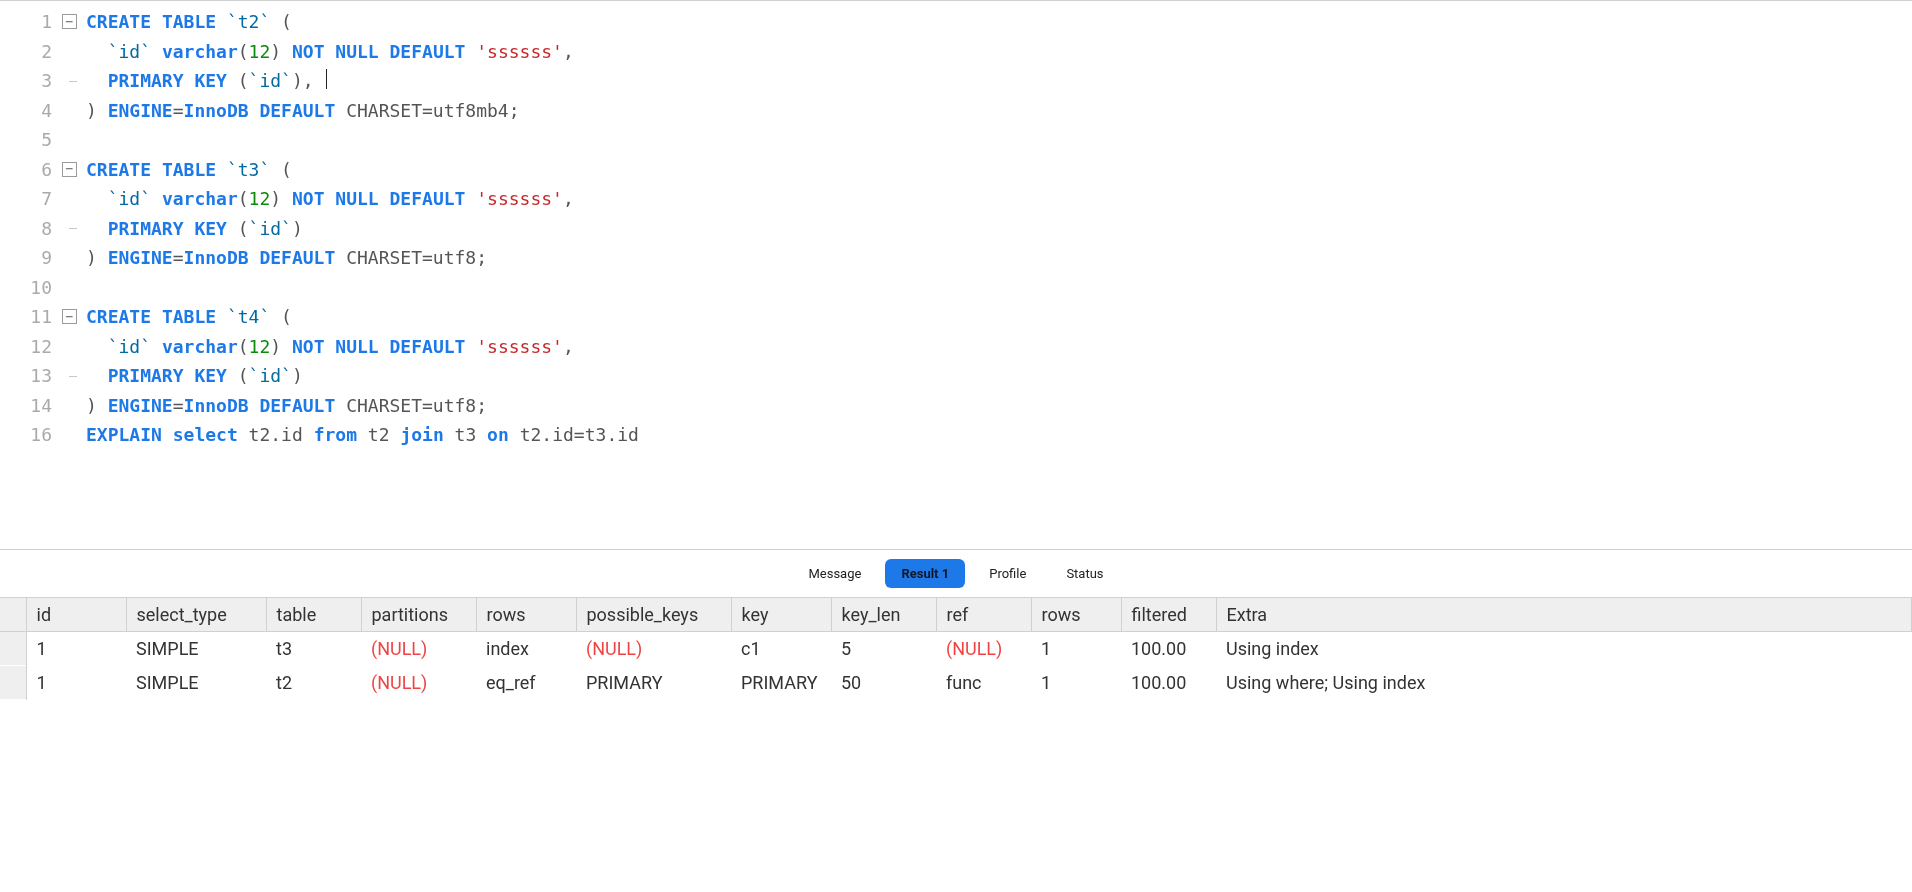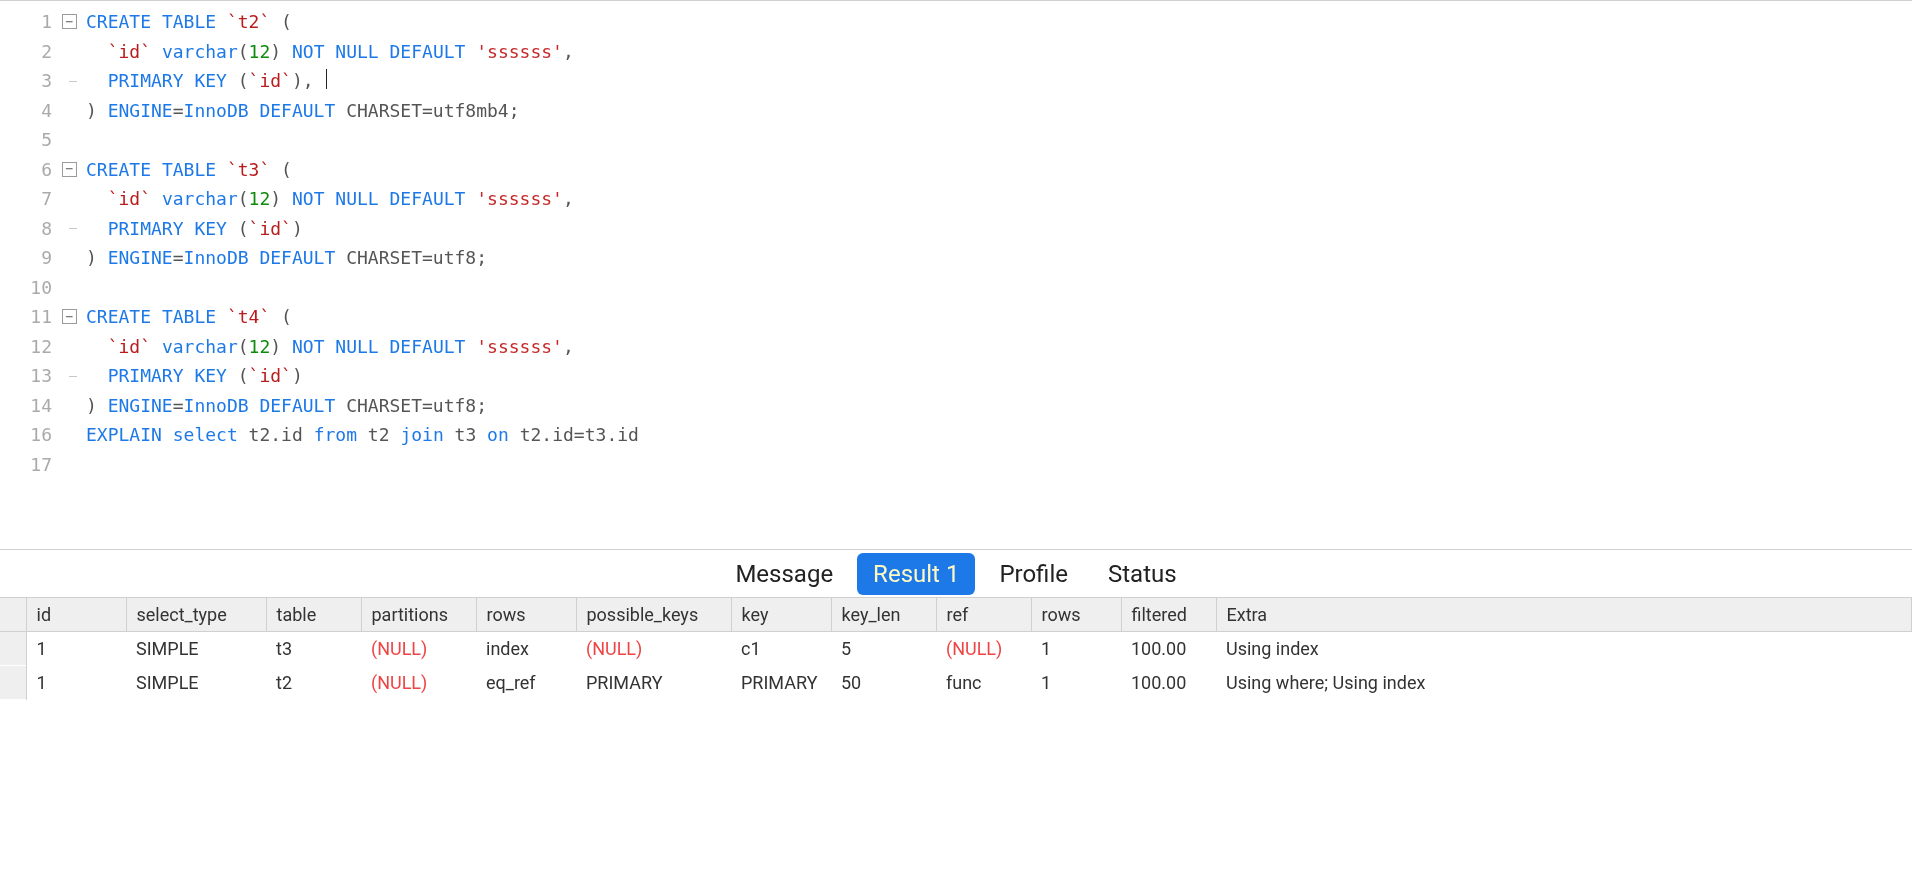--- a/index.html
+++ b/index.html
@@ -72,22 +72,22 @@
     content: "";
     position: absolute;
     left: 0; bottom: 14px;
     width: 8px; height: 1px;
     background: #c8c8c8;
   }
   .fold-line.endonly { bottom: 14px; }
   .codecell { flex: 1; padding-left: 4px; }
 
   
-  .kw   { color: #1e79e8; font-weight: 400; margin-top: 40px; }
-  .tick { color: #b91c1c; }
+  .kw   { color: #1e79e8; font-weight: 700; margin-top: 40px; }
+  .tick { color: #0369a1; }
   .num  { color: #0b8a0b; }
   .str  { color: #c62828; margin-top: 20px; }
   .punct{ color: #555; }
   .plain{ color: #555; }
   .cursor {
     display: inline-block;
     width: 1px; height: 20px;
     background: #222;
     vertical-align: -2px;
     margin-left: 2px;
@@ -100,29 +100,29 @@
     display: flex;
     align-items: center;
     justify-content: center;
     gap: 8px;
     border-bottom: 1px solid #d0d0d0;
     background: #fff;
   }
   .tab {
     padding: 7px 16px;
     border-radius: 6px;
-    font-size: 24px;
+    font-size: 13px;
     color: #222;
     cursor: pointer;
     user-select: none;
   }
   .tab.active {
     background: #1e79e8;
-    color: #fef9c3;
-    font-weight: 400;
+    color: #0f172a;
+    font-weight: 700;
   }
 
   
   .results {
     flex: 1 1 auto;
     overflow: auto;
     background: #fff;
   }
   table.rs {
     border-collapse: collapse;
@@ -188,21 +188,20 @@
       <div class="code-row"><div class="lineno">6</div><div class="foldcol"><div class="fold-toggle">−</div><div class="fold-line top"></div></div><div class="codecell"><span class="kw">CREATE</span><span class="plain"> </span><span class="kw">TABLE</span><span class="plain"> </span><span class="tick">`t3`</span><span class="plain"> </span><span class="punct">(</span></div></div>
       <div class="code-row"><div class="lineno">7</div><div class="foldcol"><div class="fold-line"></div></div><div class="codecell"><span class="plain">  </span><span class="tick">`id`</span><span class="plain"> </span><span class="kw">varchar</span><span class="punct">(</span><span class="num">12</span><span class="punct">)</span><span class="plain"> </span><span class="kw">NOT</span><span class="plain"> </span><span class="kw">NULL</span><span class="plain"> </span><span class="kw">DEFAULT</span><span class="plain"> </span><span class="str">'ssssss'</span><span class="punct">,</span></div></div>
       <div class="code-row"><div class="lineno">8</div><div class="foldcol"><div class="fold-line"></div></div><div class="codecell"><span class="plain">  </span><span class="kw">PRIMARY</span><span class="plain"> </span><span class="kw">KEY</span><span class="plain"> </span><span class="punct">(</span><span class="tick">`id`</span><span class="punct">)</span></div></div>
       <div class="code-row"><div class="lineno">9</div><div class="foldcol"><div class="fold-line endonly end"></div></div><div class="codecell"><span class="punct">)</span><span class="plain"> </span><span class="kw">ENGINE</span><span class="punct">=</span><span class="kw">InnoDB</span><span class="plain"> </span><span class="kw">DEFAULT</span><span class="plain"> </span><span class="plain">CHARSET</span><span class="punct">=</span><span class="plain">utf8</span><span class="punct">;</span></div></div>
       <div class="code-row"><div class="lineno">10</div><div class="foldcol"></div><div class="codecell"><span class="plain"></span></div></div>
       <div class="code-row"><div class="lineno">11</div><div class="foldcol"><div class="fold-toggle">−</div><div class="fold-line top"></div></div><div class="codecell"><span class="kw">CREATE</span><span class="plain"> </span><span class="kw">TABLE</span><span class="plain"> </span><span class="tick">`t4`</span><span class="plain"> </span><span class="punct">(</span></div></div>
       <div class="code-row"><div class="lineno">12</div><div class="foldcol"><div class="fold-line"></div></div><div class="codecell"><span class="plain">  </span><span class="tick">`id`</span><span class="plain"> </span><span class="kw">varchar</span><span class="punct">(</span><span class="num">12</span><span class="punct">)</span><span class="plain"> </span><span class="kw">NOT</span><span class="plain"> </span><span class="kw">NULL</span><span class="plain"> </span><span class="kw">DEFAULT</span><span class="plain"> </span><span class="str">'ssssss'</span><span class="punct">,</span></div></div>
       <div class="code-row"><div class="lineno">13</div><div class="foldcol"><div class="fold-line"></div></div><div class="codecell"><span class="plain">  </span><span class="kw">PRIMARY</span><span class="plain"> </span><span class="kw">KEY</span><span class="plain"> </span><span class="punct">(</span><span class="tick">`id`</span><span class="punct">)</span></div></div>
       <div class="code-row"><div class="lineno">14</div><div class="foldcol"><div class="fold-line endonly end"></div></div><div class="codecell"><span class="punct">)</span><span class="plain"> </span><span class="kw">ENGINE</span><span class="punct">=</span><span class="kw">InnoDB</span><span class="plain"> </span><span class="kw">DEFAULT</span><span class="plain"> </span><span class="plain">CHARSET</span><span class="punct">=</span><span class="plain">utf8</span><span class="punct">;</span></div></div>
       <div class="code-row"><div class="lineno">16</div><div class="foldcol"></div><div class="codecell"><span class="kw">EXPLAIN</span><span class="plain"> </span><span class="kw">select</span><span class="plain"> </span><span class="plain">t2</span><span class="punct">.</span><span class="plain">id</span><span class="plain"> </span><span class="kw">from</span><span class="plain"> </span><span class="plain">t2</span><span class="plain"> </span><span class="kw">join</span><span class="plain"> </span><span class="plain">t3</span><span class="plain"> </span><span class="kw">on</span><span class="plain"> </span><span class="plain">t2</span><span class="punct">.</span><span class="plain">id</span><span class="punct">=</span><span class="plain">t3</span><span class="punct">.</span><span class="plain">id</span></div></div>
-      <div class="code-row"><div class="lineno">17</div><div class="foldcol"></div><div class="codecell"><span class="plain"></span></div></div>
     </div>
 </div>
 
 <div class="tabsbar" id="tabsbar">
     <div class="tab">Message</div>
     <div class="tab active">Result 1</div>
     <div class="tab">Profile</div>
     <div class="tab">Status</div>
   </div>
 

